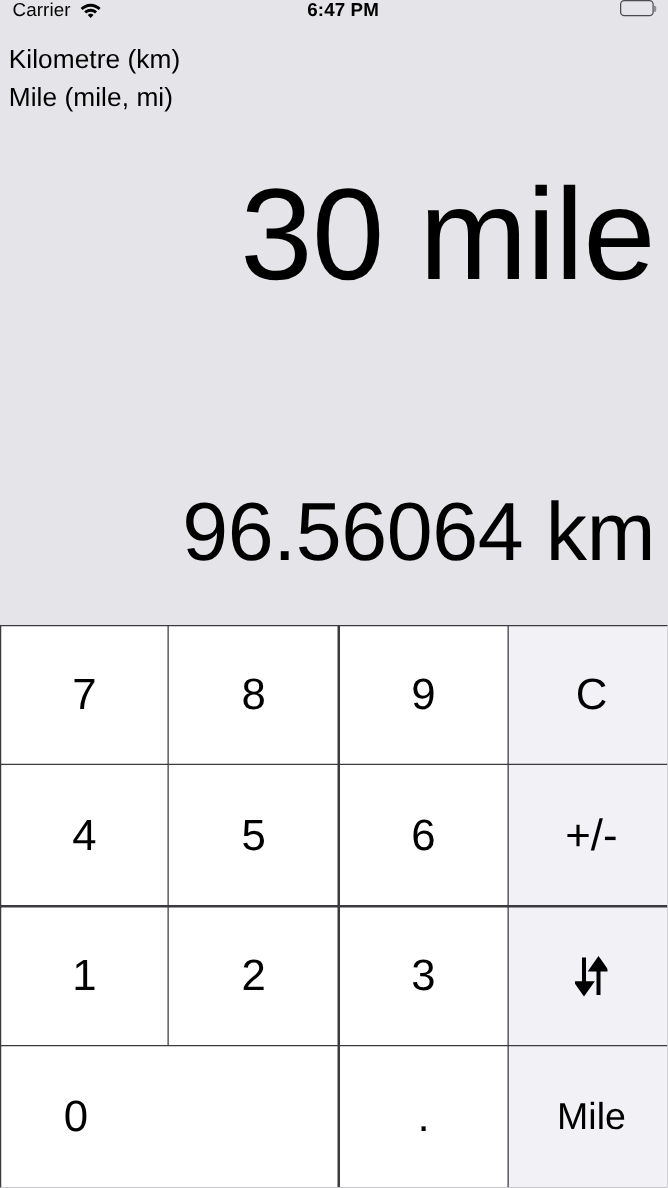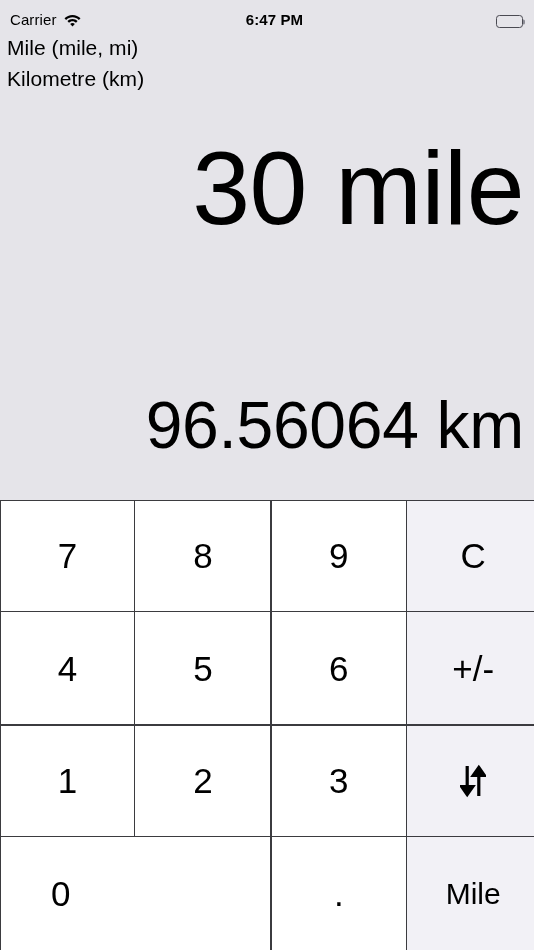--- a/index.html
+++ b/index.html
@@ -15,21 +15,21 @@
     background:#E5E4E9;
     display:flex;
     flex-direction:column;
   }
 
   
   .statusbar {
     height:28px;
     flex:0 0 28px;
     display:flex;
-    align-items:flex-end;
+    align-items:flex-start;
     padding:0 11px 0 10px;
     background:#E5E4E9;
     color:#000;
     font-size:15px;
     position:relative;
   }
   .sb-left { display:flex; align-items:center; gap:7px; }
   .sb-carrier { font-size:15px; letter-spacing:.1px; }
   .wifi-icon { display:block; width:17px; height:13px; }
   .sb-time {
@@ -156,22 +156,22 @@
     </div>
     <div class="sb-time">6:47 PM</div>
     <div class="sb-right">
       <span class="battery">
         <span class="battery-fill"></span>
       </span>
     </div>
   </div>
 
   <div class="unit-labels">
+    <div class="unit-label">Kilometre (km)</div>
     <div class="unit-label">Mile (mile, mi)</div>
-    <div class="unit-label">Kilometre (km)</div>
   </div>
 
   <div class="display">
     <div class="display-from">30 mile</div>
     <div class="display-to">96.56064 km</div>
   </div>
 
   <div class="keypad" id="keypad">
       <div class="key">
         <span>7</span>

